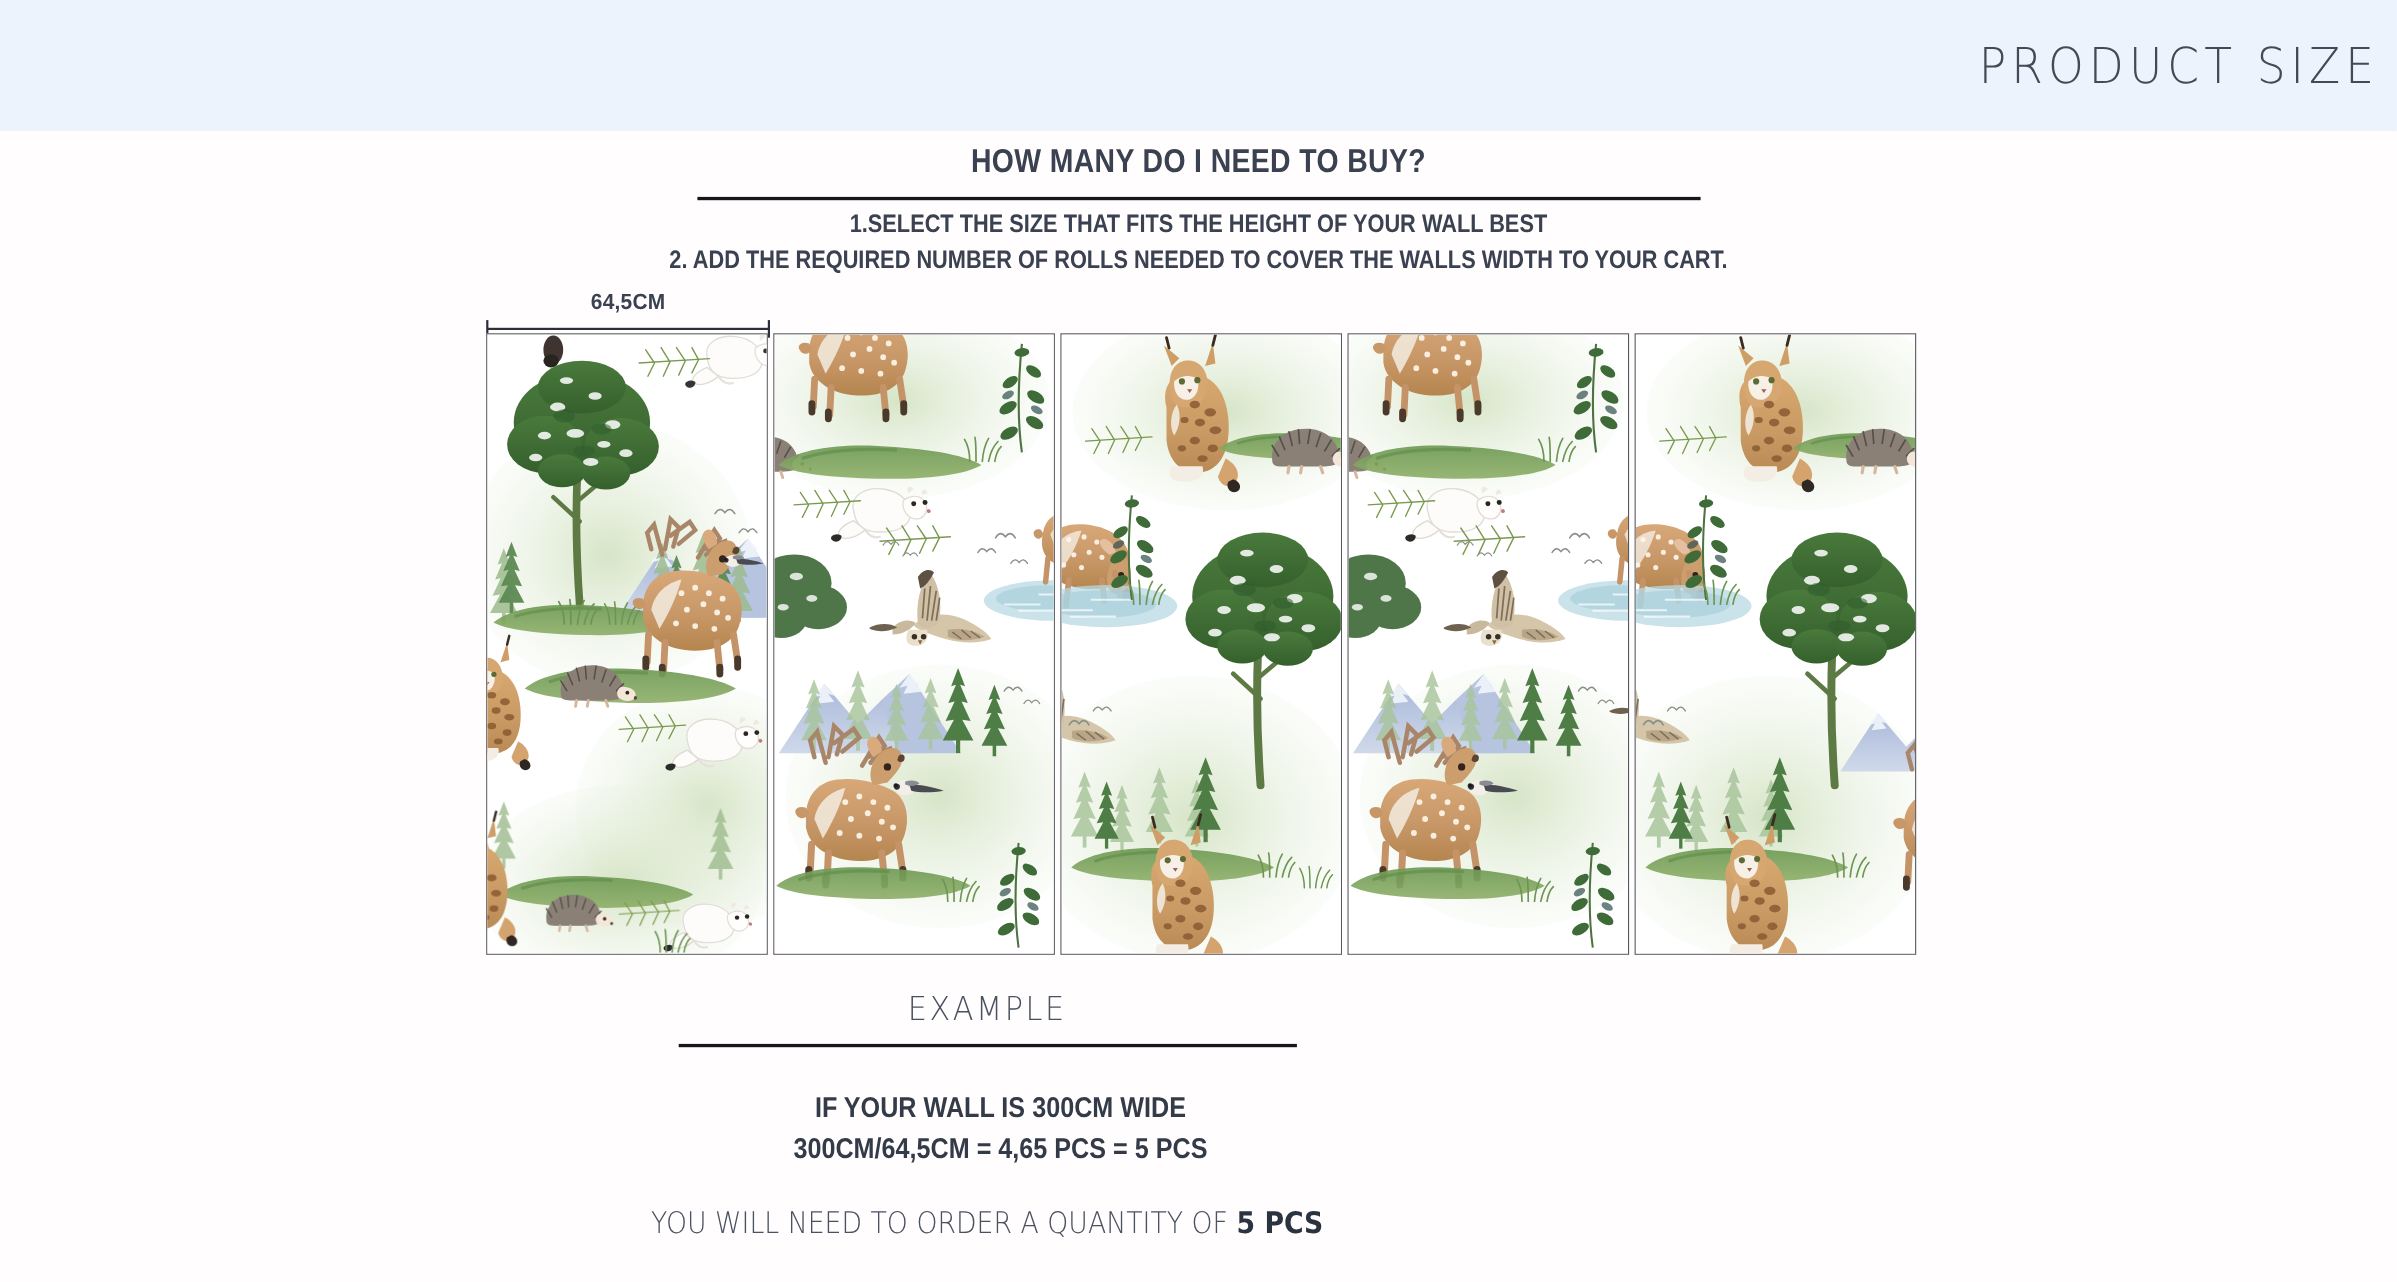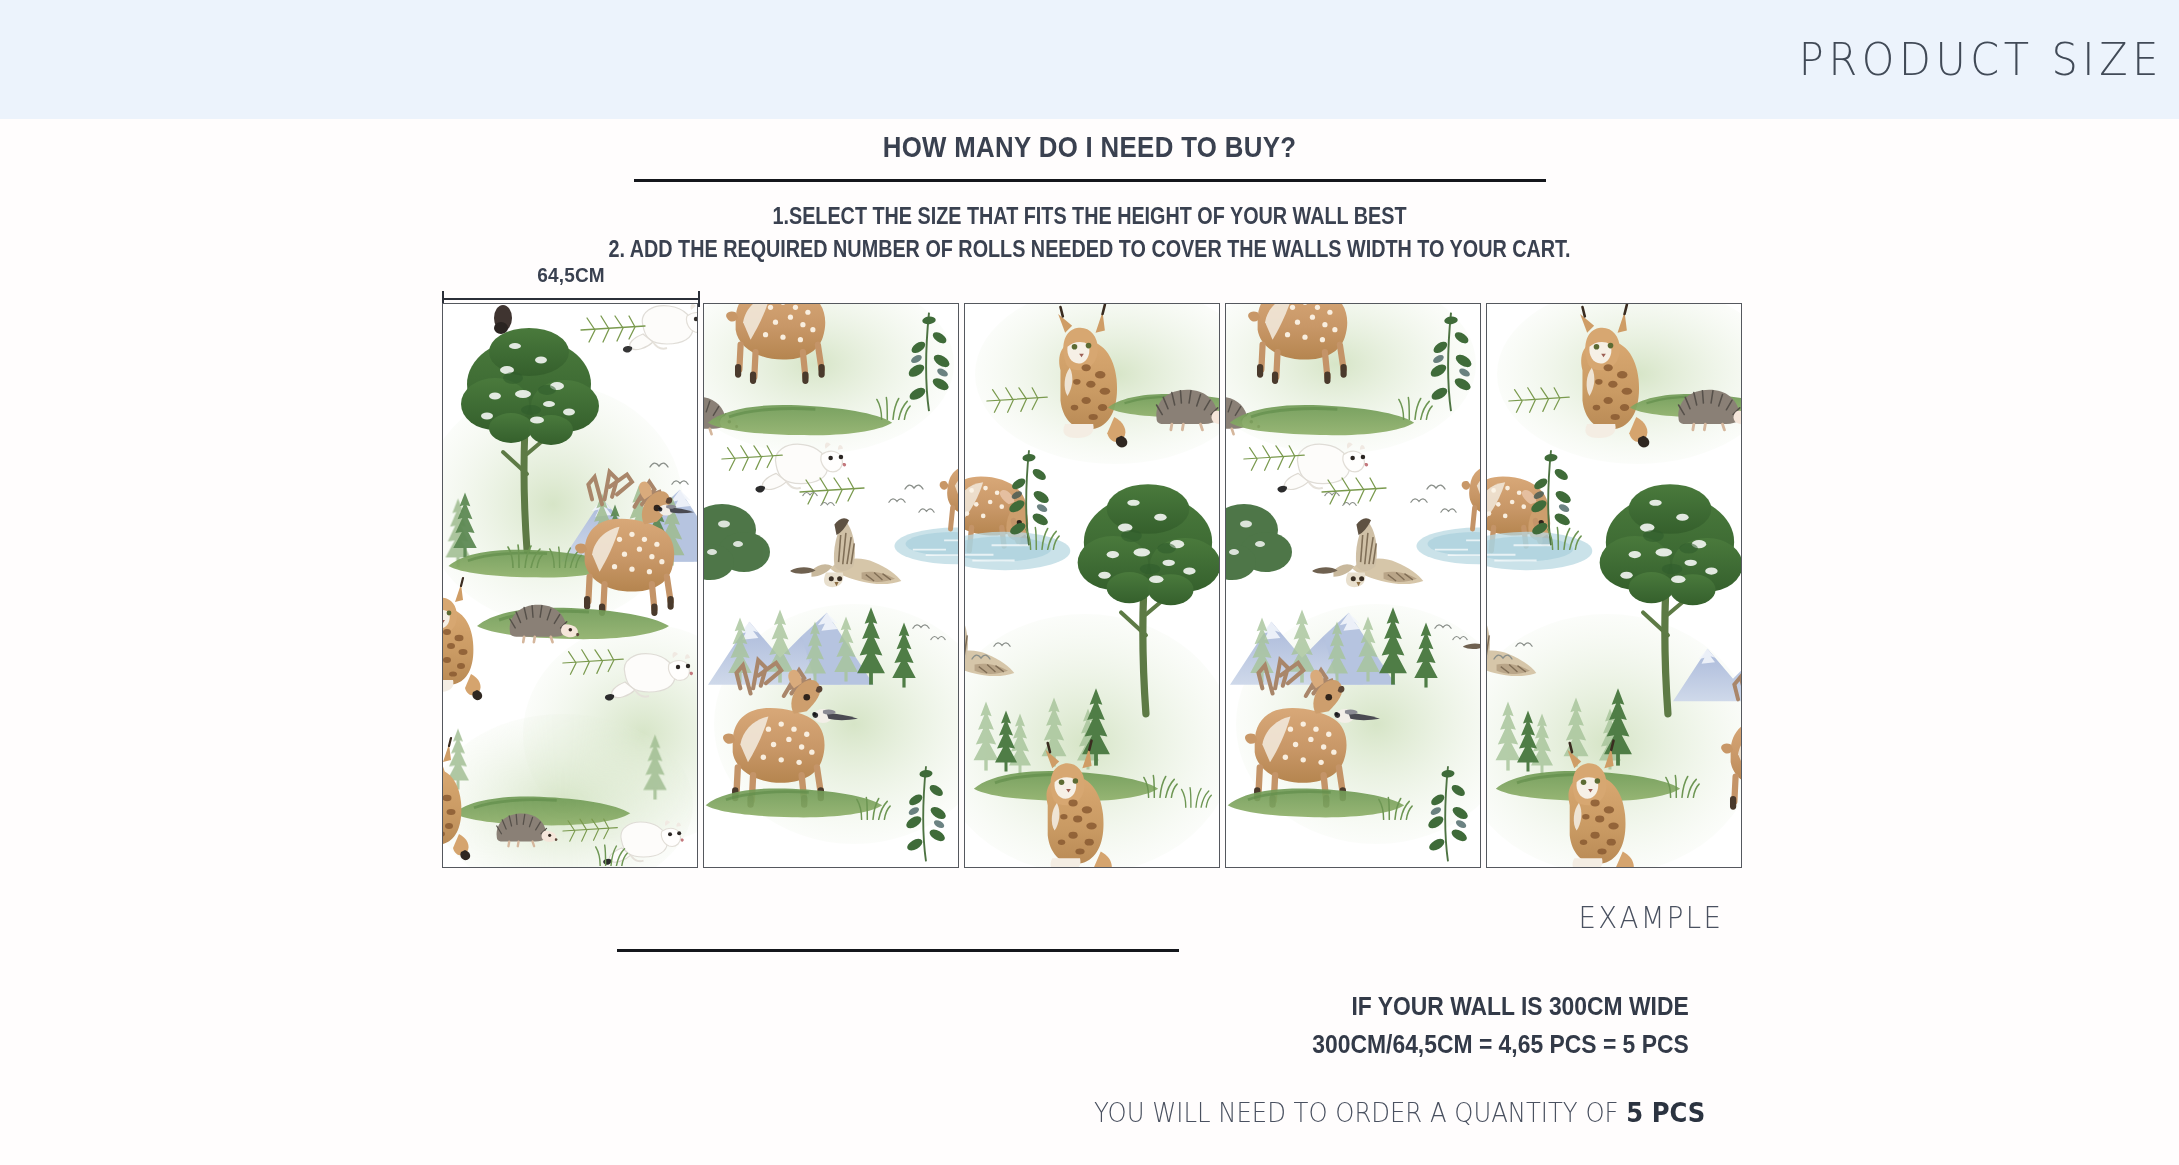--- a/index.html
+++ b/index.html
@@ -61,21 +61,21 @@
   }
   .step-line {
     font-size: 23px;
     font-weight: 600;
     color: #3a4150;
     transform: scaleX(0.86);
     white-space: nowrap;
     line-height: 1.45;
   }
   .steps {
-    margin-top: 18px;
+    margin-top: 5px;
   }
 
   
   .panel-area {
     position: absolute;
     left: 442px; top: 270px;
     width: 1294px;
     height: 600px;
     padding-left: 35px;
   }
@@ -128,21 +128,21 @@
     overflow: hidden;
     position: relative;
   }
   .panel svg { display: block; }
 
   
   .example-block {
     position: absolute;
     left: 0; top: 900px;
     width: 1795px;
-    text-align: right;
+    text-align: center;
   }
   .example-title {
     font-size: 30px;
     font-weight: 300;
     letter-spacing: 2.5px;
     color: #4a5160;
     font-family: "DejaVu Sans", sans-serif;
     transform: scaleX(0.92);
     white-space: nowrap;
   }

